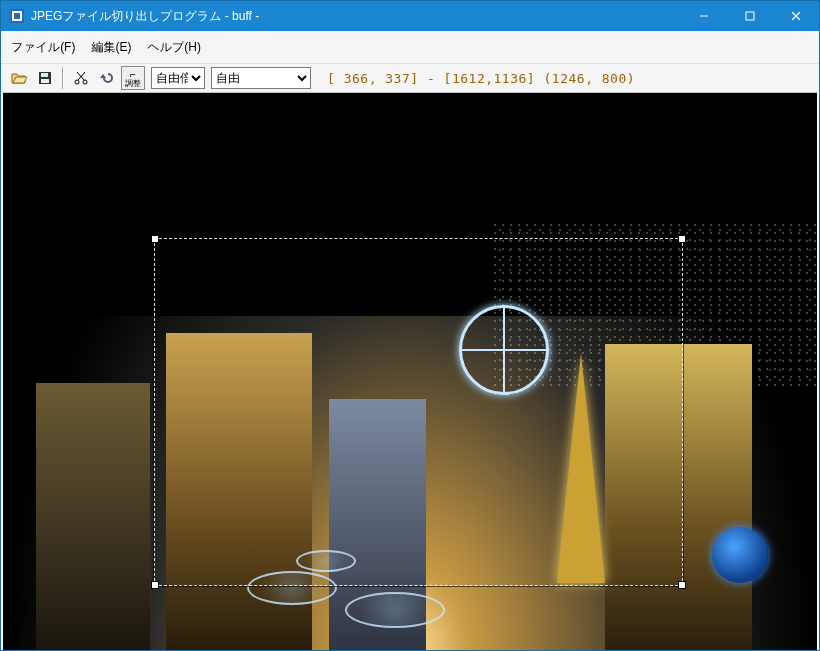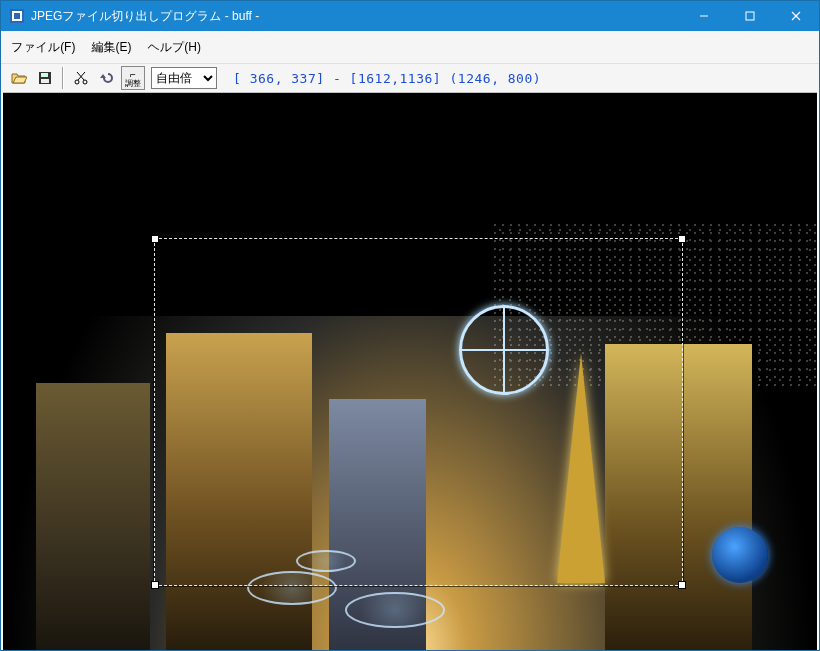--- a/index.html
+++ b/index.html
@@ -56,27 +56,27 @@
   flex-direction: column;
   border: 1px solid #888; background:#efefef;
   padding: 1px 0 0;
 }
 .adjust-btn .icn { font-size:10px; }
 select.tsel {
   height: 22px; font-size: 12px; margin-left: 4px;
   border: 1px solid #7a7a7a;
   background: #fff;
 }
-.tsel.zoom { width: 66px; }
+.tsel.zoom { width: 54px; }
 .tsel.aspect { width: 100px; }
 .coords {
   margin-left: 14px;
   font-family: "MS Gothic","Consolas", monospace;
   font-size: 13px; letter-spacing: 0.5px;
-  color: #1d4ed8;
+  color: #a16207;
 }
 
 .canvas-area {
   flex: 1; position: relative;
   background: #000;
   overflow: hidden;
   border-top: 1px solid #c0c0c0;
   margin: 0 2px 0 2px;
 }
 .photo {
@@ -209,20 +209,23 @@
       </svg>
     </div>
     <div class="adjust-btn">
       <span class="icn">⌐</span>
       <span>調整</span>
     </div>
 
     <select class="tsel zoom">
       <option>自由倍</option>
     </select>
+    <select class="tsel aspect">
+      <option>自由</option>
+    </select>
 
     <span class="coords">[ 366, 337] - [1612,1136] (1246, 800)</span>
   </div>
 
   <div class="canvas-area">
     <div class="photo">
       <div class="sky"></div>
       <div class="lights"></div>
       <div class="building b1"></div>
       <div class="building b2"></div>

